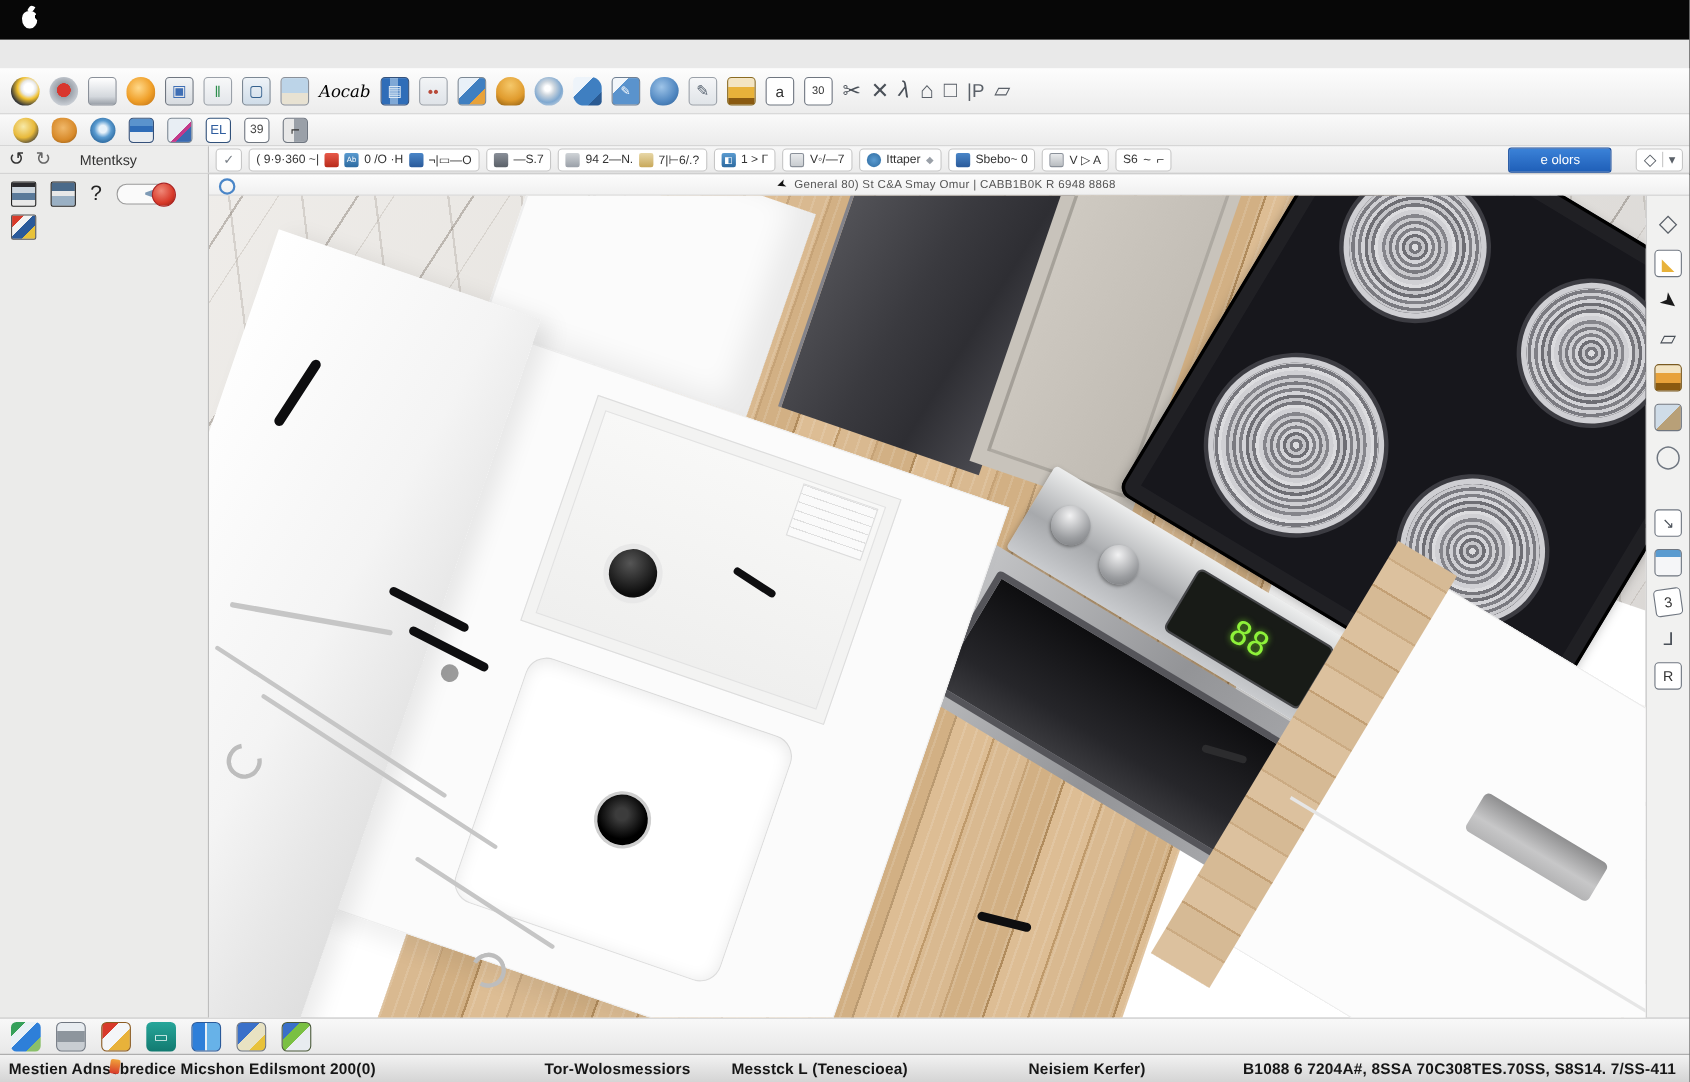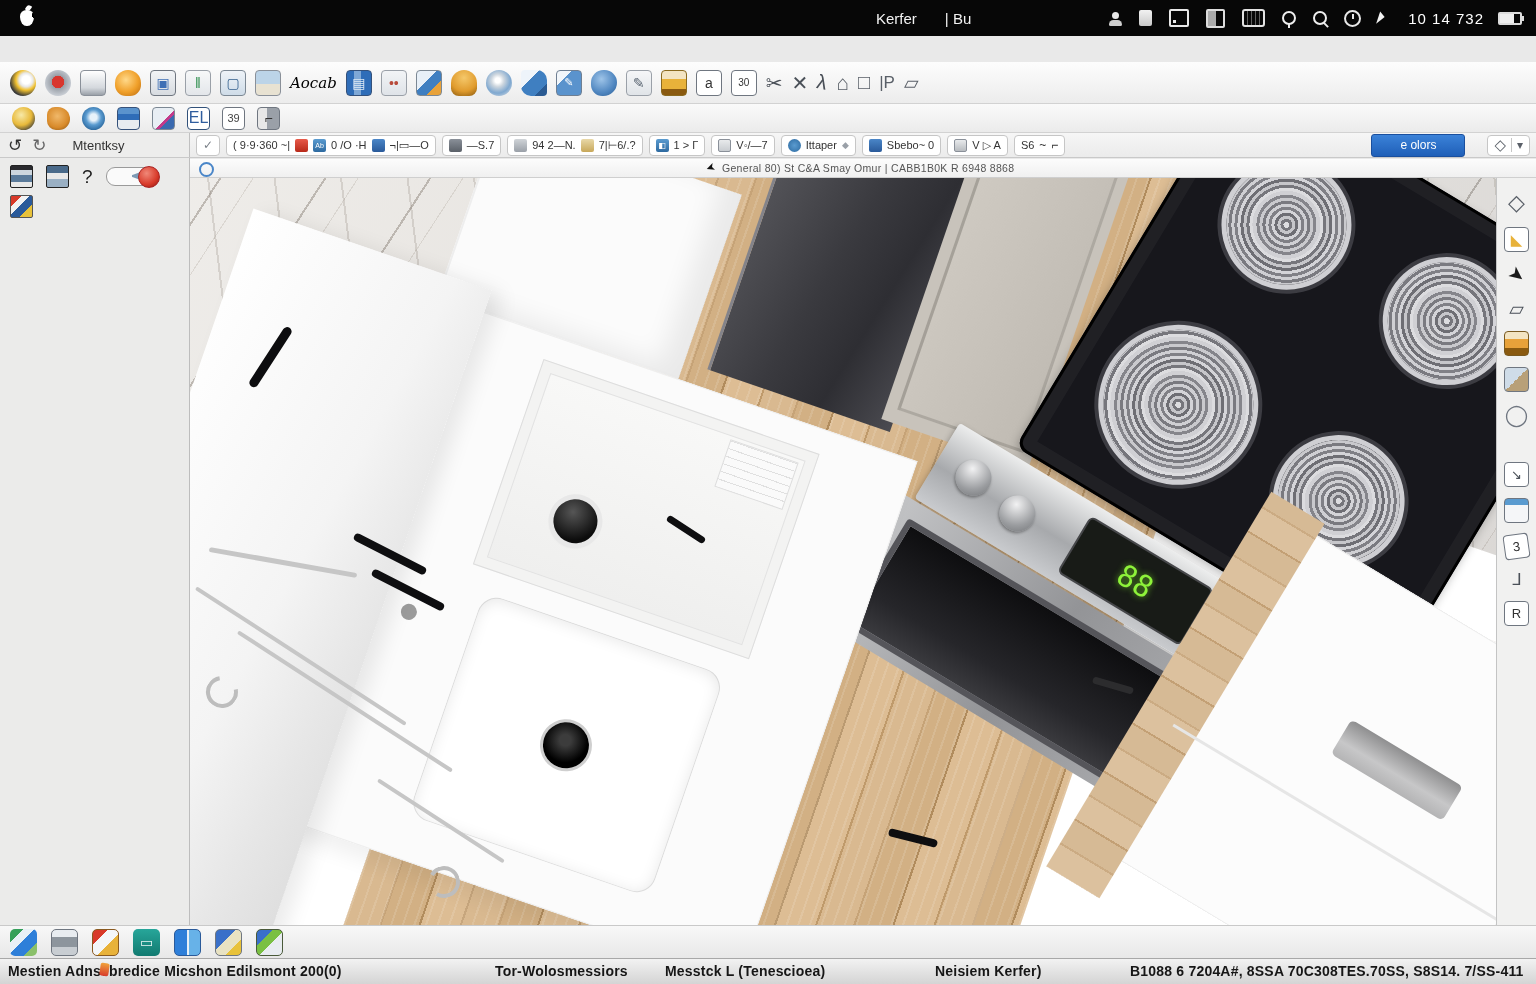--- a/index.html
+++ b/index.html
@@ -190,39 +190,20 @@
   #status-marker{position:absolute;left:100px;top:963px;width:9px;height:13px;z-index:2;
     background:linear-gradient(#f0a23a,#d83a2a);transform:rotate(8deg);border-radius:2px;}
 </style>
 </head>
 <body>
 
 <div id="screen">
 
   <div id="menubar">
     <span class="apple"></span>
-    <div class="mb-right">
-      <div class="menus">
-          <span class="txt ">Kerfer</span>
-          <span class="txt ">| Bu</span>
-        </div>
-      <div class="mb-icons">
-          <span class="mi mi-user"></span>
-          <span class="mi mi-doc"></span>
-          <span class="mi mi-win"></span>
-          <span class="mi mi-panel"></span>
-          <span class="mi mi-kbd"></span>
-          <span class="mi mi-pin"></span>
-          <span class="mi mi-search"></span>
-          <span class="mi mi-clock"></span>
-          <span class="mi mi-cursor"></span>
-        </div>
-      <span class="mb-time">10 14 732</span>
-      <span class="mi mi-batt"></span>
-    </div>
   </div>
 
 
   <div id="tb1">
       <span class="ic " style="background: radial-gradient(circle at 62% 38%, rgb(255, 255, 255) 0px, rgb(255, 255, 255) 18%, rgb(232, 232, 232) 30%, rgb(242, 194, 48) 45%, rgb(58, 58, 58) 72%, rgb(17, 17, 17) 100%); border-radius: 50%;"></span>
       <span class="ic " style="background: radial-gradient(circle at 50% 46%, rgb(216, 54, 46) 0px, rgb(216, 54, 46) 32%, rgb(154, 160, 168) 34%, rgb(198, 203, 210) 70%, rgb(170, 176, 184) 100%); border-radius: 50%;"></span>
       <span class="ic " style="background: linear-gradient(rgb(255, 255, 255), rgb(212, 216, 221) 70%, rgb(154, 160, 168)); border: 1px solid rgb(138, 144, 153);"></span>
       <span class="ic " style="background: radial-gradient(circle at 42% 38%, rgb(255, 217, 138), rgb(240, 160, 42) 55%, rgb(184, 106, 16)); border-radius: 50% 50% 42% 42%;"></span>
       <span class="ic " style="background: linear-gradient(rgb(242, 244, 246), rgb(215, 219, 224)); border: 1px solid rgb(111, 118, 128); color: rgb(63, 111, 181);">▣</span>
       <span class="ic " style="background: linear-gradient(rgb(247, 248, 249), rgb(227, 230, 234)); border: 1px solid rgb(154, 160, 168); color: rgb(46, 143, 78);">‖</span>
@@ -248,21 +229,21 @@
       <span class="glyph " style="color: rgb(90, 96, 104); font-size: 20px;">□</span>
       <span class="glyph " style="color: rgb(90, 96, 104); font-size: 17px;">|P</span>
       <span class="glyph " style="color: rgb(90, 96, 104); font-size: 19px;">▱</span>
     </div>
   <div id="tb2">
       <span class="ic " style="background: radial-gradient(circle at 40% 35%, rgb(247, 233, 168), rgb(232, 185, 58) 50%, rgb(58, 58, 58) 85%); border-radius: 50%;"></span>
       <span class="ic " style="background: radial-gradient(circle at 45% 40%, rgb(240, 184, 106), rgb(216, 138, 42) 60%, rgb(122, 74, 16)); border-radius: 40% 60% 55% 45%;"></span>
       <span class="ic " style="background: radial-gradient(circle at 50% 45%, rgb(232, 242, 250) 20%, rgb(90, 155, 208) 45%, rgb(45, 106, 160) 75%, rgb(188, 216, 236)); border-radius: 50%;"></span>
       <span class="ic " style="background: linear-gradient(rgb(90, 147, 205) 30%, rgb(47, 109, 184) 30%, rgb(47, 109, 184) 55%, rgb(232, 236, 240) 55%); border: 1px solid rgb(53, 81, 122);"></span>
       <span class="ic " style="background: linear-gradient(135deg, rgb(232, 238, 244) 55%, rgb(194, 58, 138) 55%, rgb(194, 58, 138) 65%, rgb(58, 106, 176) 65%); border: 1px solid rgb(124, 136, 148);"></span>
-      <span class="ic " style="background: rgb(255, 255, 255); border: 1px solid rgb(49, 81, 122); color: rgb(47, 93, 158); font-size: 16px;">EL</span>
+      <span class="ic " style="background: rgb(255, 255, 255); border: 1px solid rgb(49, 81, 122); color: rgb(47, 93, 158); font-size: 12px;">EL</span>
       <span class="ic " style="background: rgb(255, 255, 255); border: 1px solid rgb(111, 118, 128); color: rgb(68, 68, 68); font-size: 11px;">39</span>
       <span class="ic " style="background: linear-gradient(90deg, rgb(232, 232, 232) 45%, rgb(154, 160, 168) 45%); border: 1px solid rgb(111, 118, 128); color: rgb(51, 51, 51);">⌐</span>
     </div>
   <div id="tb3">
     <div id="tb3-left">
       <span style="display:inline-flex;gap:10px">
           <span class="glyph " style="color: rgb(51, 51, 51); font-size: 17px;">↺</span>
           <span class="glyph " style="color: rgb(102, 102, 102); font-size: 17px;">↻</span>
         </span>
       <span class="panel-title">Mtentksy</span>

